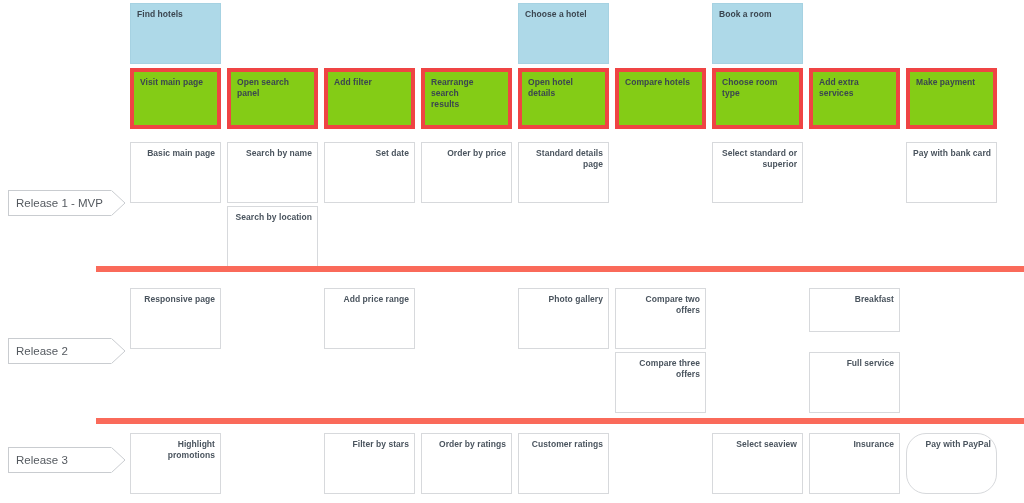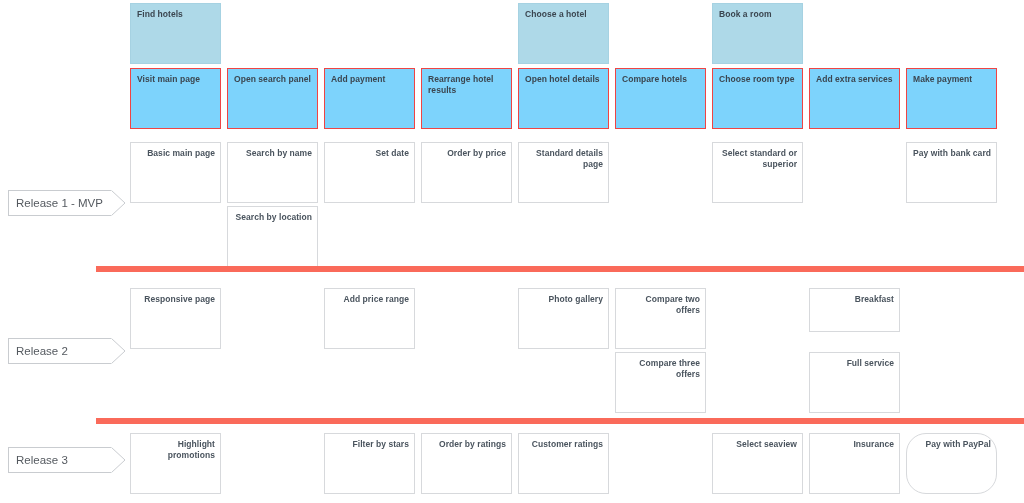--- a/index.html
+++ b/index.html
@@ -38,22 +38,22 @@
   .card .label {
     display: block;
     white-space: pre-line;
   }
 
   .card.epic {
     background: #aed9e8;
     border: 1px solid #a6d2e2;
   }
   .card.activity {
-    background: #7dd3fc;
-    border: 1px solid #ef4444;
+    background: #84cc16;
+    border: 4px solid #ef4444;
   }
   .card.story {
     background: #ffffff;
     border: 1px solid #d7d9dc;
     font-weight: bold;
     color: #4a545e;
     text-align: right;
   }
 
   
@@ -111,24 +111,24 @@
     <div class="card epic" style="left: 712px; top: 3px; width: 91px; height: 61px;">
       <span class="label">Book a room</span>
     </div>
     <div class="card activity" style="left: 130px; top: 68px; width: 91px; height: 61px;">
       <span class="label">Visit main page</span>
     </div>
     <div class="card activity" style="left: 227px; top: 68px; width: 91px; height: 61px;">
       <span class="label">Open search panel</span>
     </div>
     <div class="card activity" style="left: 324px; top: 68px; width: 91px; height: 61px;">
-      <span class="label">Add payment</span>
+      <span class="label">Add filter</span>
     </div>
     <div class="card activity" style="left: 421px; top: 68px; width: 91px; height: 61px;">
-      <span class="label">Rearrange hotel
+      <span class="label">Rearrange search
 results</span>
     </div>
     <div class="card activity" style="left: 518px; top: 68px; width: 91px; height: 61px;">
       <span class="label">Open hotel details</span>
     </div>
     <div class="card activity" style="left: 615px; top: 68px; width: 91px; height: 61px;">
       <span class="label">Compare hotels</span>
     </div>
     <div class="card activity" style="left: 712px; top: 68px; width: 91px; height: 61px;">
       <span class="label">Choose room type</span>

